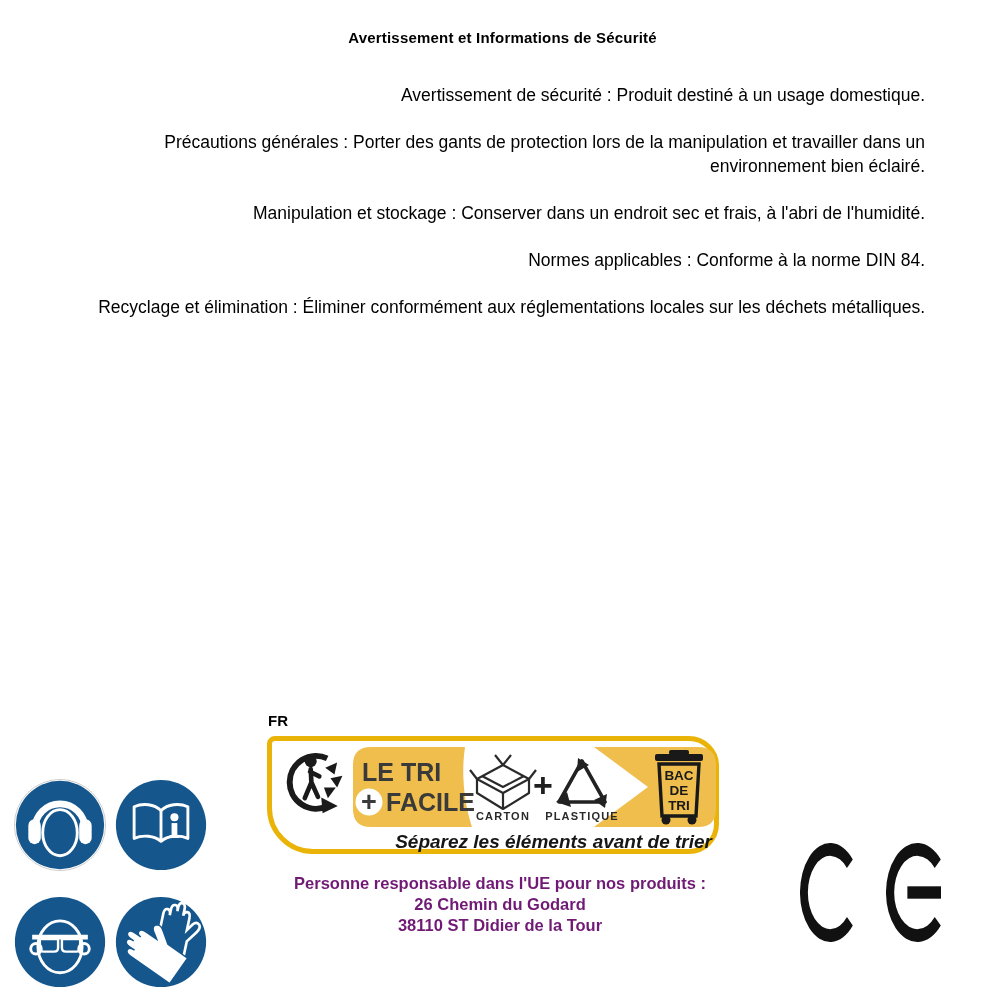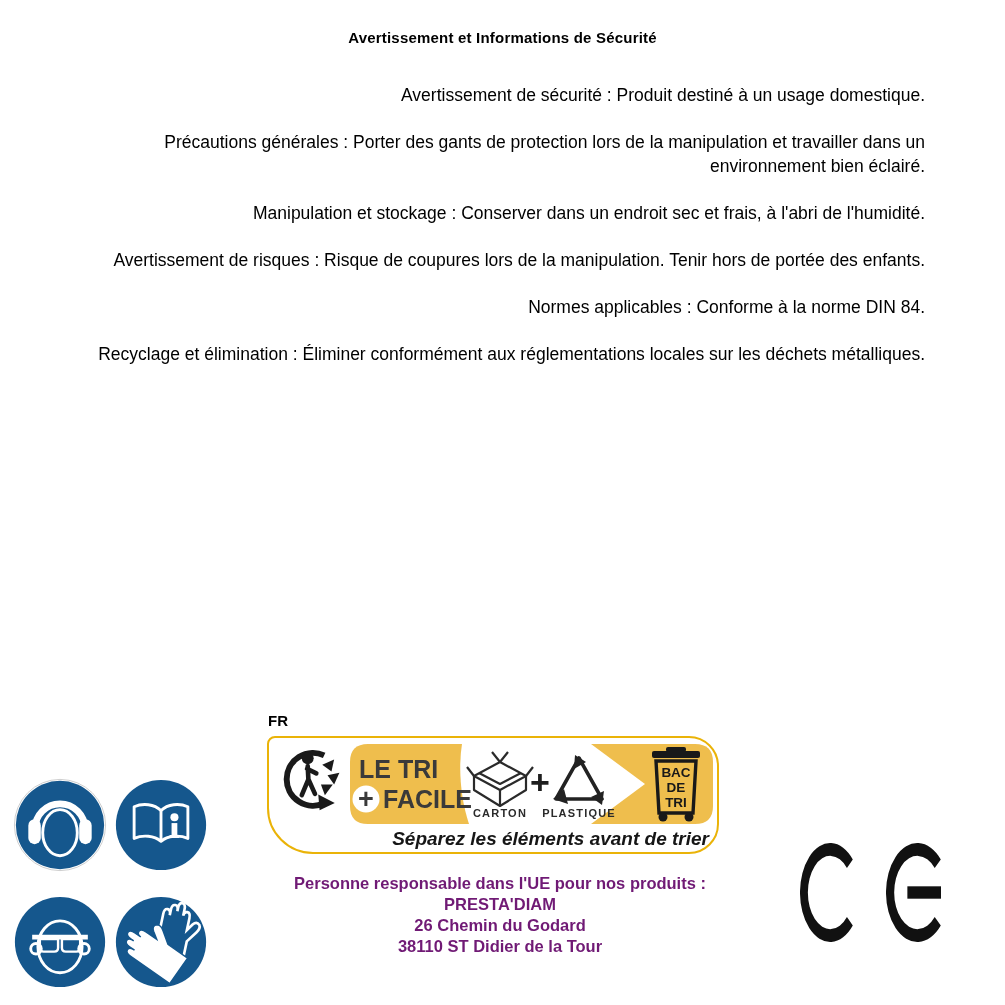--- a/index.html
+++ b/index.html
@@ -8,39 +8,38 @@
   .title{position:absolute;top:29px;left:0;width:100%;text-align:center;
          font-size:15px;font-weight:bold;letter-spacing:0.2px;}
   .content{position:absolute;left:73px;top:83px;width:852px;font-size:17.5px;line-height:24px;text-align:right;}
   .content p{margin:0 0 23px 0;}
   .pictos{position:absolute;left:12px;top:777px;display:grid;
           grid-template-columns:96px 96px;column-gap:5px;row-gap:21px;}
   .picto{width:96px;height:96px;}
   .picto svg{display:block;}
   .fr-label{position:absolute;left:268px;top:712px;font-size:15px;font-weight:bold;color:#000000;}
   .banner{position:absolute;left:267px;top:736px;width:452px;height:118px;background:#fff;
-          border:2px solid #eab308;border-radius:8px 30px 30px 46px;box-sizing:border-box;}
+          border:5px solid #eab308;border-radius:8px 30px 30px 46px;box-sizing:border-box;}
   .banner svg{position:absolute;left:0;top:0;width:448px;height:114px;}
   .addr{position:absolute;left:253px;top:873px;width:494px;text-align:center;
         font-weight:bold;font-size:16.5px;line-height:21px;color:#701a75;}
   .ce{position:absolute;left:800px;top:843px;display:flex;gap:33px;}
   svg text{font-family:"Liberation Sans",sans-serif;}
 </style>
 </head>
 <body>
 
 <div class="page">
 
   <div class="title">Avertissement et Informations de Sécurité</div>
 
   <div class="content">
     <p>Avertissement de sécurité : Produit destiné à un usage domestique.</p>
     <p>Précautions générales : Porter des gants de protection lors de la manipulation et travailler dans un environnement bien éclairé.</p>
     <p>Manipulation et stockage : Conserver dans un endroit sec et frais, à l'abri de l'humidité.</p>
-    <p>Avertissement de risques : Risque de coupures lors de la manipulation. Tenir hors de portée des enfants.</p>
     <p>Normes applicables : Conforme à la norme DIN 84.</p>
     <p>Recyclage et élimination : Éliminer conformément aux réglementations locales sur les déchets métalliques.</p>
   </div>
 
   <div class="pictos">
 
     <div class="picto">
       <svg width="96" height="96" viewBox="-50 -50 100 100">
         <circle r="47.5" fill="none" stroke="#cccccc" stroke-width="1"></circle>
         <circle r="46" fill="#15578D"></circle>
@@ -136,21 +135,20 @@
         <text x="24" y="45" text-anchor="middle" font-size="13.5" font-weight="bold" fill="#191919">DE</text>
         <text x="24" y="60" text-anchor="middle" font-size="13.5" font-weight="bold" fill="#191919">TRI</text>
       </g>
 
       <text x="440" y="107" text-anchor="end" font-size="19" font-weight="bold" font-style="italic" fill="#161616">Séparez les éléments avant de trier</text>
     </svg>
   </div>
 
   <div class="addr">
     <div>Personne responsable dans l'UE pour nos produits :</div>
-    <div>PRESTA'DIAM</div>
     <div>26 Chemin du Godard</div>
     <div>38110 ST Didier de la Tour</div>
   </div>
 
   <div class="ce">
     <svg width="53" height="99" viewBox="0 0 175 200" preserveAspectRatio="none">
       <path d="M174.3 33.1 A100 100 0 1 0 174.3 166.9 L155 149.5 A74 74 0 1 1 155 50.5 Z" fill="#111"></path>
     </svg>
     <svg width="55" height="99" viewBox="0 0 175 200" preserveAspectRatio="none">
       <path d="M174.3 33.1 A100 100 0 1 0 174.3 166.9 L155 149.5 A74 74 0 1 1 155 50.5 Z" fill="#111"></path>

